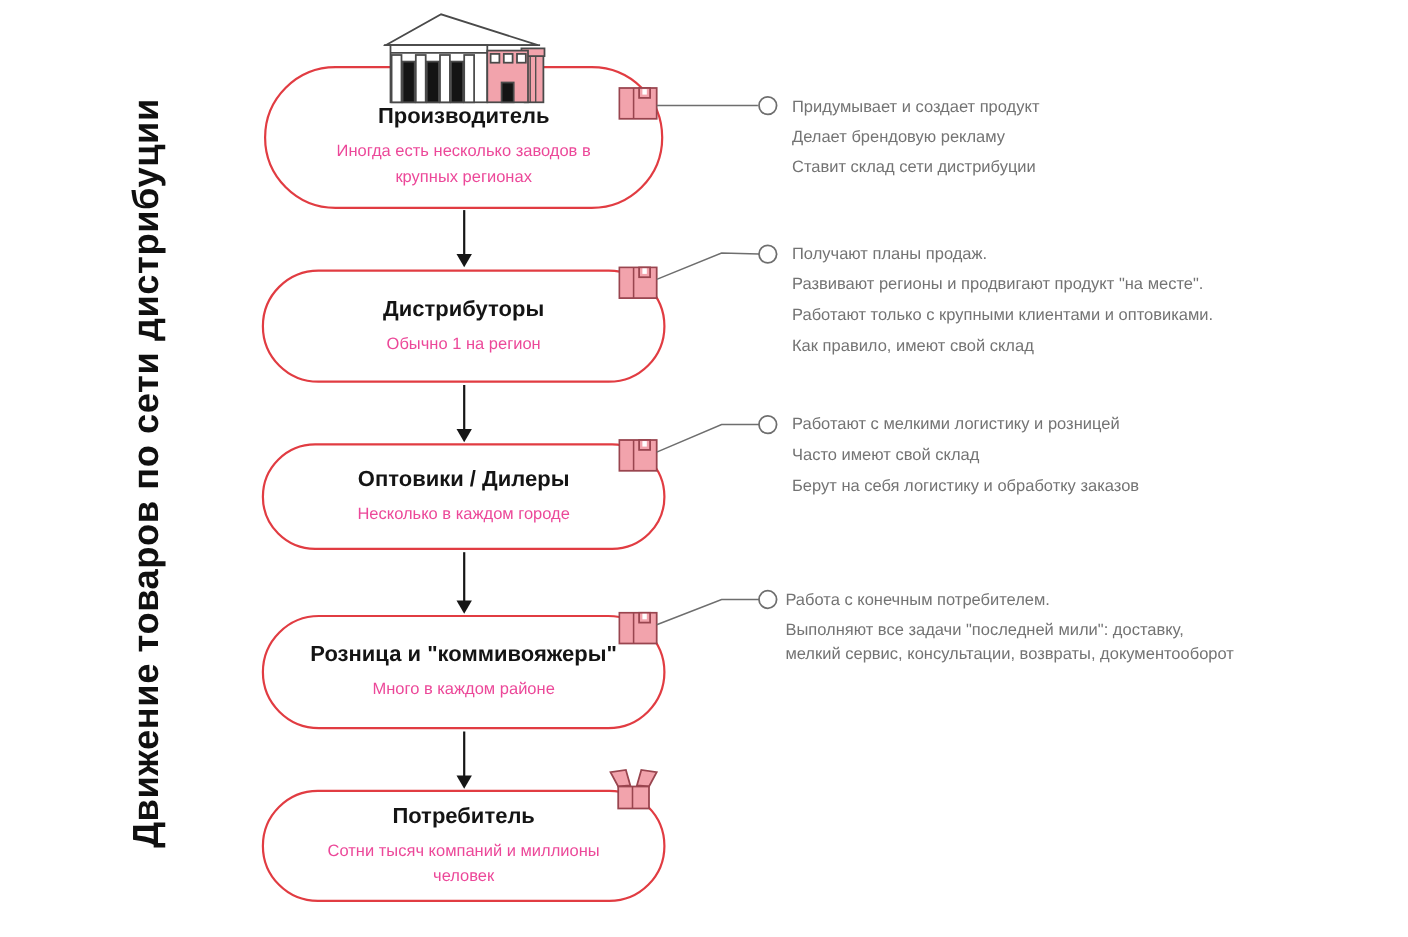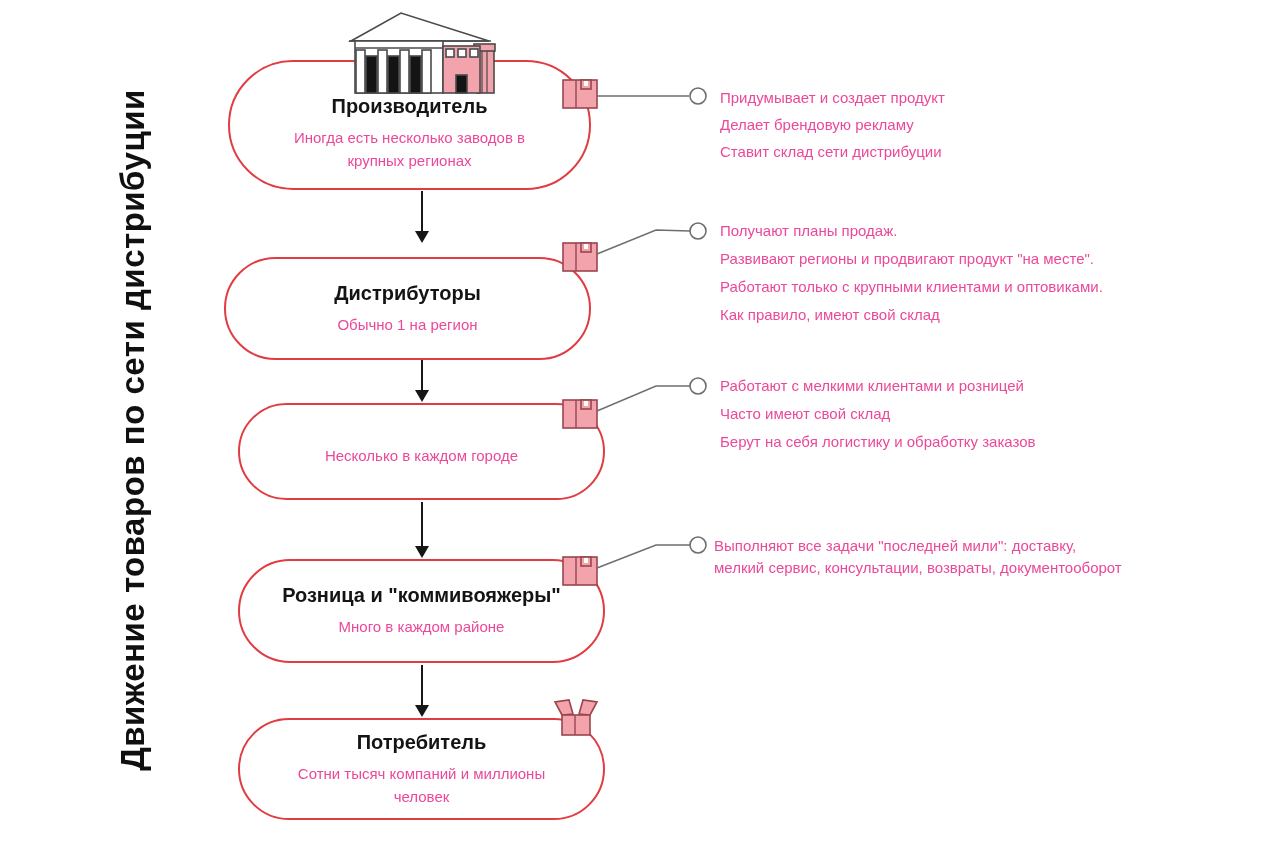--- a/index.html
+++ b/index.html
@@ -16,23 +16,23 @@
 
   
   .pill{
     position:absolute;box-sizing:border-box;background:#ffffff;
     border:2px solid #e13c42;border-radius:999px;
     display:flex;flex-direction:column;align-items:center;justify-content:center;
     text-align:center;z-index:2;
   }
   .pill-title{font-size:20px;font-weight:700;color:#141414;line-height:1.2;}
   .pill-sub{font-size:15px;color:#ec4899;line-height:1.5;margin-top:9px;}
-  .n1{left:228px;top:60px;width:363px;height:130px;padding-top:16px;justify-content:center;}
+  .n1{left:240px;top:60px;width:363px;height:130px;padding-top:16px;justify-content:center;}
   .n1 .pill-sub{max-width:250px;}
-  .n2{left:224px;top:245px;width:367px;height:103px;margin-top:12px;}
+  .n2{left:238px;top:245px;width:367px;height:103px;}
   .n3{left:238px;top:403px;width:367px;height:97px;}
   .n4{left:238px;top:559px;width:367px;height:104px;}
   .n5{left:238px;top:718px;width:367px;height:102px;}
   .n5 .pill-sub{max-width:260px;}
 
   
   .arrow{position:absolute;left:421px;width:2px;background:#161616;z-index:1;}
   .arrow::after{
     content:"";position:absolute;left:-6px;bottom:-11px;width:0;height:0;
     border-left:7px solid transparent;border-right:7px solid transparent;
@@ -49,21 +49,21 @@
   .box1{left:562px;top:79px;}
   .box2{left:562px;top:242px;}
   .box3{left:562px;top:399px;}
   .box4{left:562px;top:556px;}
   .openbox{left:552px;top:697px;}
 
   
   .connectors{position:absolute;left:0;top:0;z-index:4;pointer-events:none;}
 
   
-  .ann{position:absolute;z-index:5;color:#ec4899;font-size:15px;}
+  .ann{position:absolute;z-index:5;color:#737373;font-size:15px;}
   .ann-line{white-space:nowrap;line-height:27px;}
   .ann2 .ann-line,.ann3 .ann-line{line-height:28px;}
   .ann-para{max-width:412px;line-height:22px;margin-top:3px;white-space:normal;}
   .ann1{left:720px;top:84px;}
   .ann2{left:720px;top:217px;}
   .ann3{left:720px;top:372px;}
   .ann4{left:714px;top:532px;}
 </style>
 </head>
 <body>
@@ -76,20 +76,21 @@
     <div class="pill-title">Производитель</div>
     <div class="pill-sub">Иногда есть несколько заводов в крупных регионах</div>
   </div>
 
   <div class="pill n2">
     <div class="pill-title">Дистрибуторы</div>
     <div class="pill-sub">Обычно 1 на регион</div>
   </div>
 
   <div class="pill n3">
+    <div class="pill-title">Оптовики / Дилеры</div>
     <div class="pill-sub">Несколько в каждом городе</div>
   </div>
 
   <div class="pill n4">
     <div class="pill-title">Розница и "коммивояжеры"</div>
     <div class="pill-sub">Много в каждом районе</div>
   </div>
 
   <div class="pill n5">
     <div class="pill-title">Потребитель</div>
@@ -184,22 +185,23 @@
   </div>
 
   <div class="ann ann2">
     <div class="ann-line">Получают планы продаж.</div>
     <div class="ann-line">Развивают регионы и продвигают продукт "на месте".</div>
     <div class="ann-line">Работают только с крупными клиентами и оптовиками.</div>
     <div class="ann-line">Как правило, имеют свой склад</div>
   </div>
 
   <div class="ann ann3">
-    <div class="ann-line">Работают с мелкими клиентами и розницей</div>
+    <div class="ann-line">Работают с мелкими логистику и розницей</div>
     <div class="ann-line">Часто имеют свой склад</div>
     <div class="ann-line">Берут на себя логистику и обработку заказов</div>
   </div>
 
   <div class="ann ann4">
+    <div class="ann-line">Работа с конечным потребителем.</div>
     <div class="ann-para">Выполняют все задачи "последней мили": доставку, мелкий сервис, консультации, возвраты, документооборот</div>
   </div>
 
 </div>
 
 </body></html>

